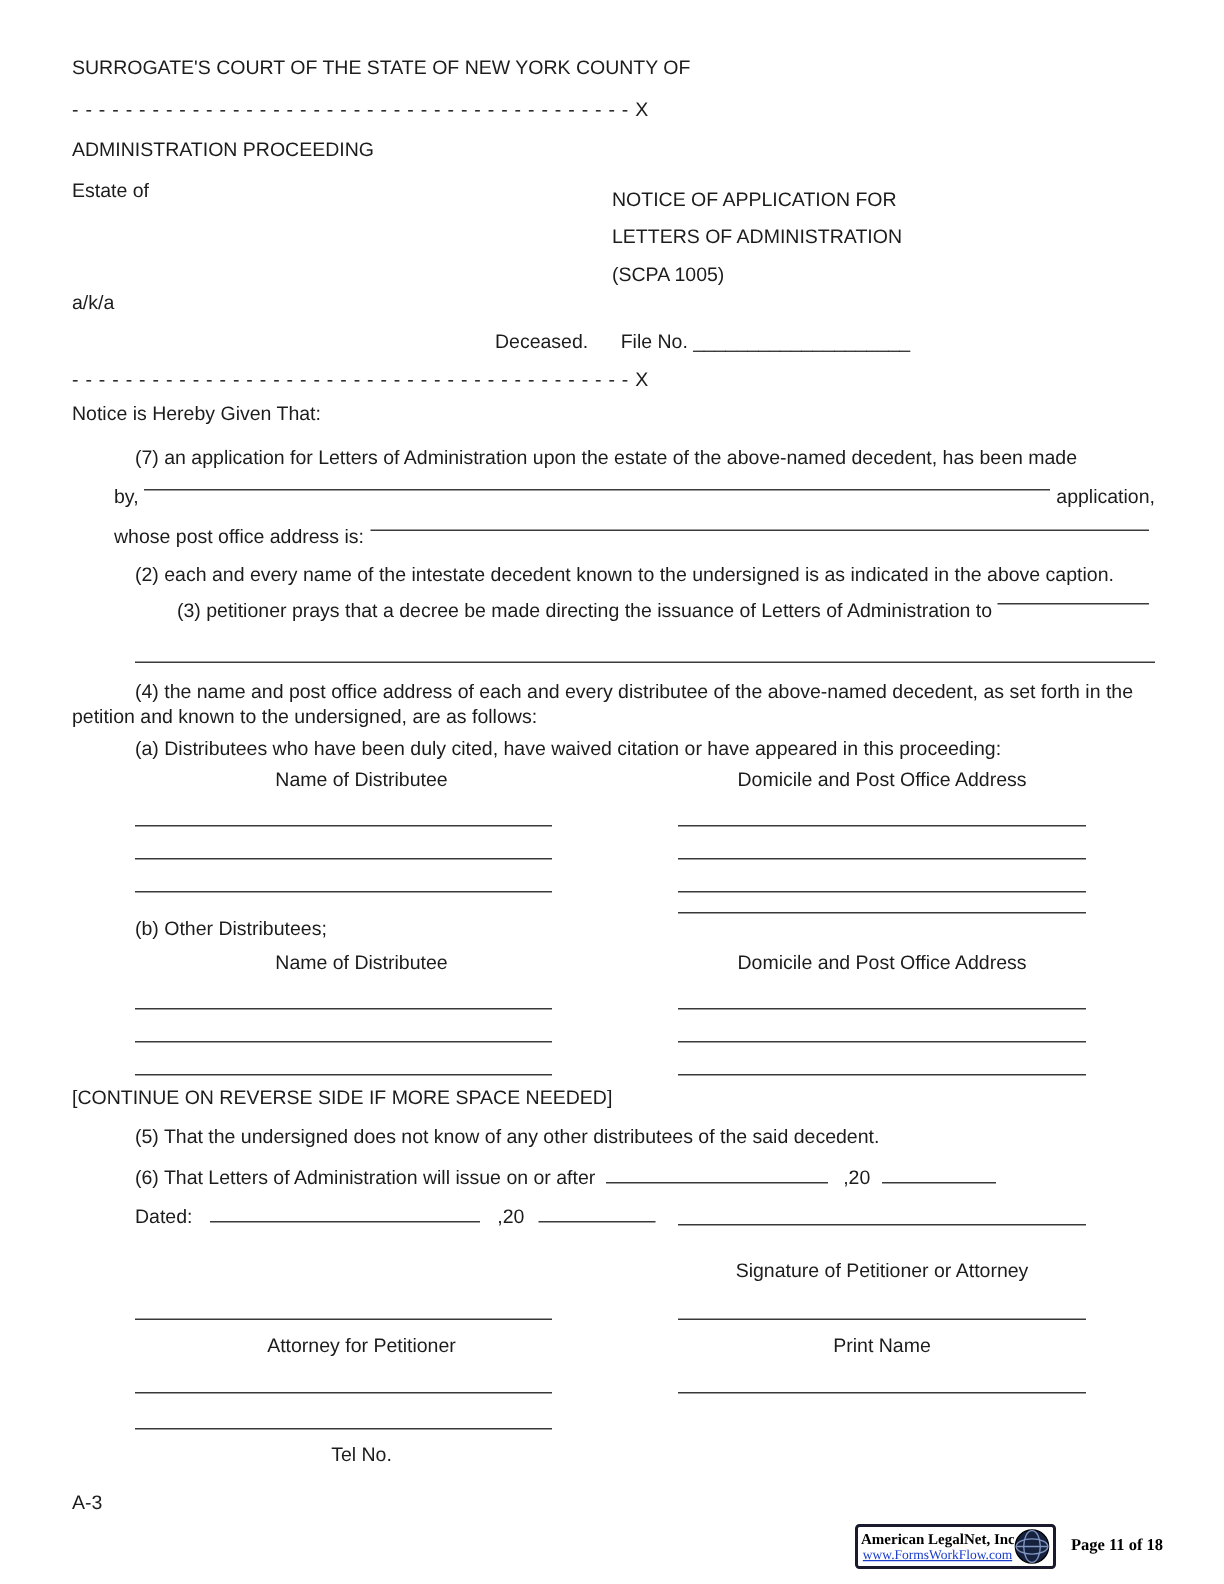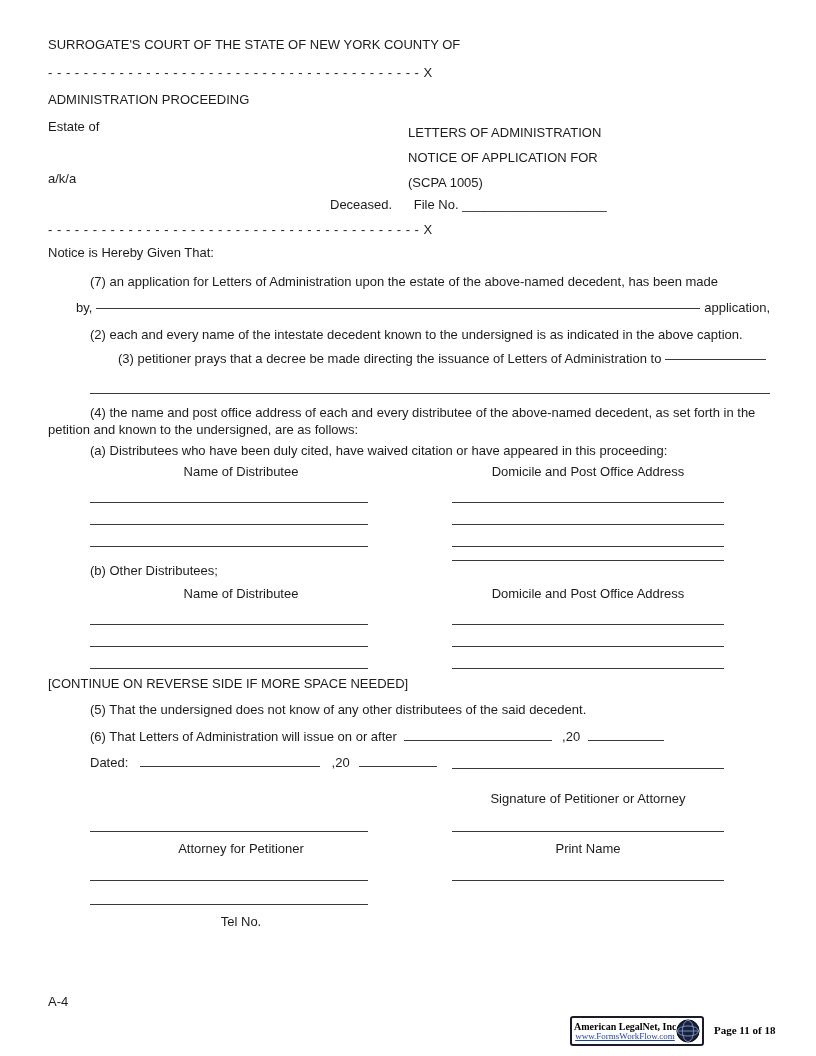--- a/index.html
+++ b/index.html
@@ -4,21 +4,21 @@
 <style>
   html,body{margin:0;padding:0;background:#fff;}
   .page{
     position:relative;width:816px;height:1056px;background:#ffffff;overflow:hidden;
     font-family:"Liberation Sans",sans-serif;font-size:13px;color:#1c1c1c;text-decoration:underline;
   }
   .content{position:absolute;left:48px;top:38px;width:722px;line-height:1.15;}
   .r{margin-bottom:12px;}
   .ind{text-indent:42px;}
   .bl{display:inline-block;border-bottom:1px solid #3a3a3a;height:11px;vertical-align:baseline;}
-  .fillrow{display:flex;align-items:center;padding-left:28px;}
+  .fillrow{display:flex;align-items:flex-start;padding-left:28px;}
   .fillrow > span{white-space:nowrap;}
   .fill{flex:1;border-bottom:1px solid #3a3a3a;height:2px;margin:0 4px 2px 4px;}
   .lrow{position:relative;height:22px;}
   .lrow-s{position:relative;height:14px;}
   .cl{position:absolute;left:42px;width:278px;bottom:0;border-bottom:1px solid #3a3a3a;height:1px;}
   .cr{position:absolute;left:404px;width:272px;bottom:0;border-bottom:1px solid #3a3a3a;height:1px;}
   .hrow{position:relative;height:16px;}
   .hl{position:absolute;left:54px;width:278px;text-align:center;}
   .hr{position:absolute;left:404px;width:272px;text-align:center;}
   .caption{position:relative;}
@@ -45,24 +45,24 @@
 <div class="page">
   <div class="content">
 
     <div class="r" style="margin-bottom:13px">SURROGATE'S COURT OF THE STATE OF NEW YORK COUNTY OF</div>
 
     <div class="r dash" style="margin-bottom:12px">- - - - - - - - - - - - - - - - - - - - - - - - - - - - - - - - - - - - - - - - - - X</div>
 
     <div class="r">ADMINISTRATION PROCEEDING</div>
 
     <div class="caption">
-      <div class="r" style="margin-bottom:37px">Estate of</div>
+      <div class="r" style="margin-bottom:60px">Estate of</div>
       <div class="notice-block">
+        <div>NOTICE OF APPLICATION FOR</div>
         <div>LETTERS OF ADMINISTRATION</div>
-        <div>NOTICE OF APPLICATION FOR</div>
         <div>(SCPA 1005)</div>
       </div>
       <div class="r" style="margin-bottom:11px">a/k/a</div>
       <div class="r" style="margin-bottom:10px">
         <span style="margin-left:282px">Deceased.</span>
         <span style="margin-left:18px">File No. ____________________</span>
       </div>
     </div>
 
     <div class="r dash" style="margin-bottom:8px">- - - - - - - - - - - - - - - - - - - - - - - - - - - - - - - - - - - - - - - - - - X</div>
@@ -70,20 +70,24 @@
     <div class="r" style="margin-bottom:14px">Notice is Hereby Given That:</div>
 
     <div class="r ind">(7) an application for Letters of Administration upon the estate of the above-named decedent, has been made</div>
 
     <div class="r fillrow">
       <span>by,</span>
       <span class="fill"></span>
       <span>application,</span>
     </div>
 
+    <div class="r fillrow" style="margin-bottom:10px">
+      <span>whose post office address is:</span>
+      <span class="fill"></span>
+    </div>
 
     <div class="r ind" style="margin-bottom:9px">(2) each and every name of the intestate decedent known to the undersigned is as indicated in the above caption.</div>
 
     <div class="r fillrow" style="margin-bottom:13px">
       <span style="padding-left:42px">(3) petitioner prays that a decree be made directing the issuance of Letters of Administration to</span>
       <span class="fill"></span>
     </div>
 
     <div class="r" style="margin-bottom:10px">
       <div class="fullline" style="margin-left:42px"></div>
@@ -176,21 +180,21 @@
     <div class="lrow-s" style="margin-bottom:10px">
       <span class="cl"></span>
     </div>
 
     <div class="hrow">
       <span class="hl">Tel No.</span>
     </div>
 
   </div>
 
-  <div class="form-number">A-4</div>
+  <div class="form-number">A-3</div>
 
   <div class="logo-box">
     <div class="logo-text">
       <div class="logo-name">American LegalNet, Inc.</div>
       <a class="logo-url">www.FormsWorkFlow.com</a>
     </div>
     <span style="flex:0 0 auto;display:inline-block;width:24px;height:24px;">
       <svg width="24" height="24" viewBox="0 0 26 26">
         <circle cx="13" cy="13" r="12" fill="#16213e" stroke="#000" stroke-width="1"></circle>
         <ellipse cx="13" cy="13" rx="6" ry="11.5" fill="none" stroke="#7f96c2" stroke-width="1"></ellipse>

